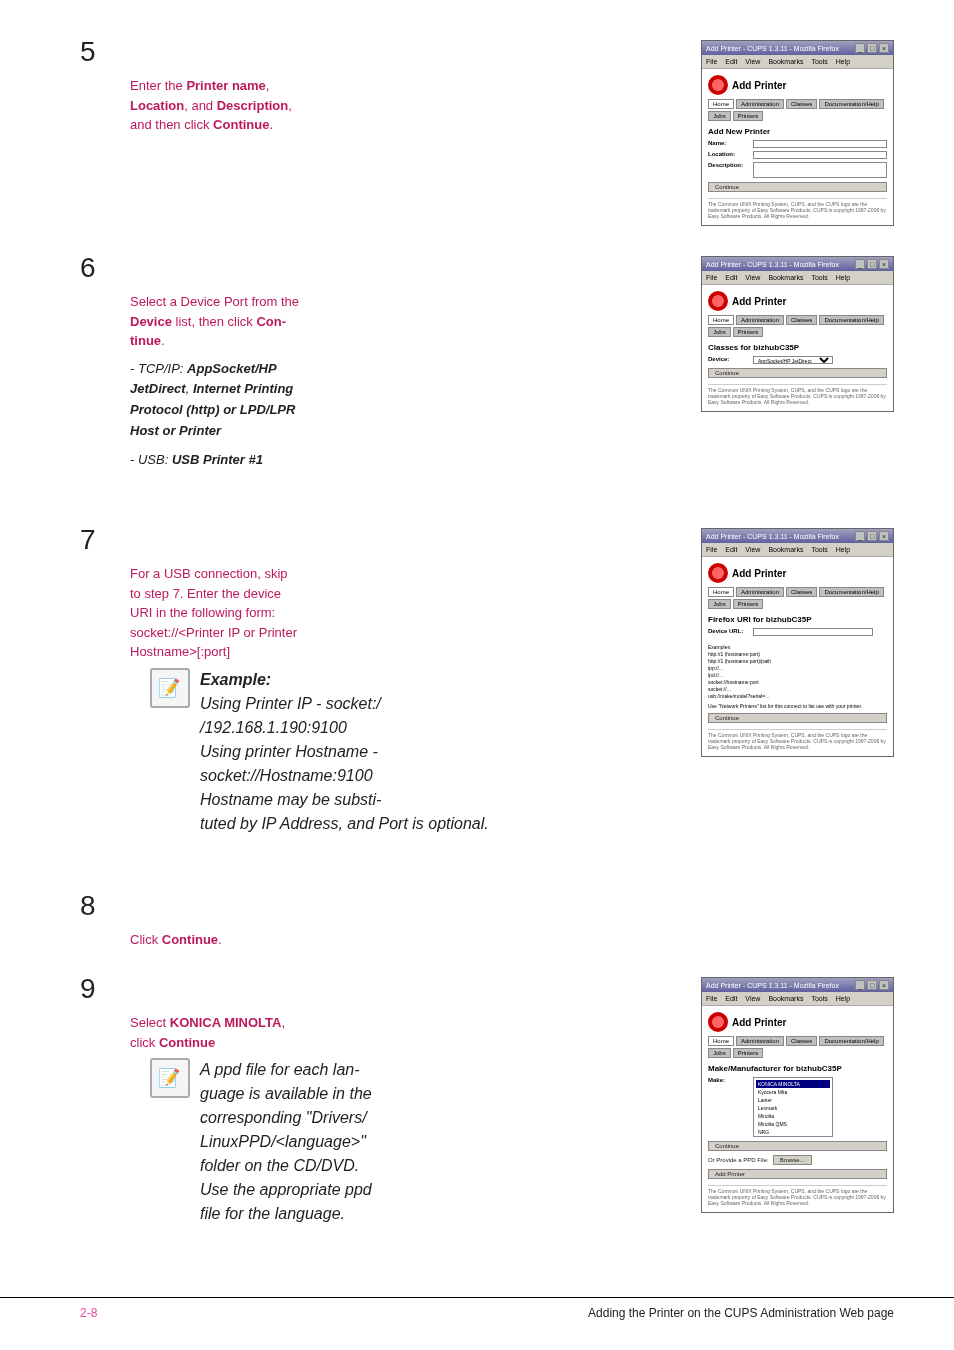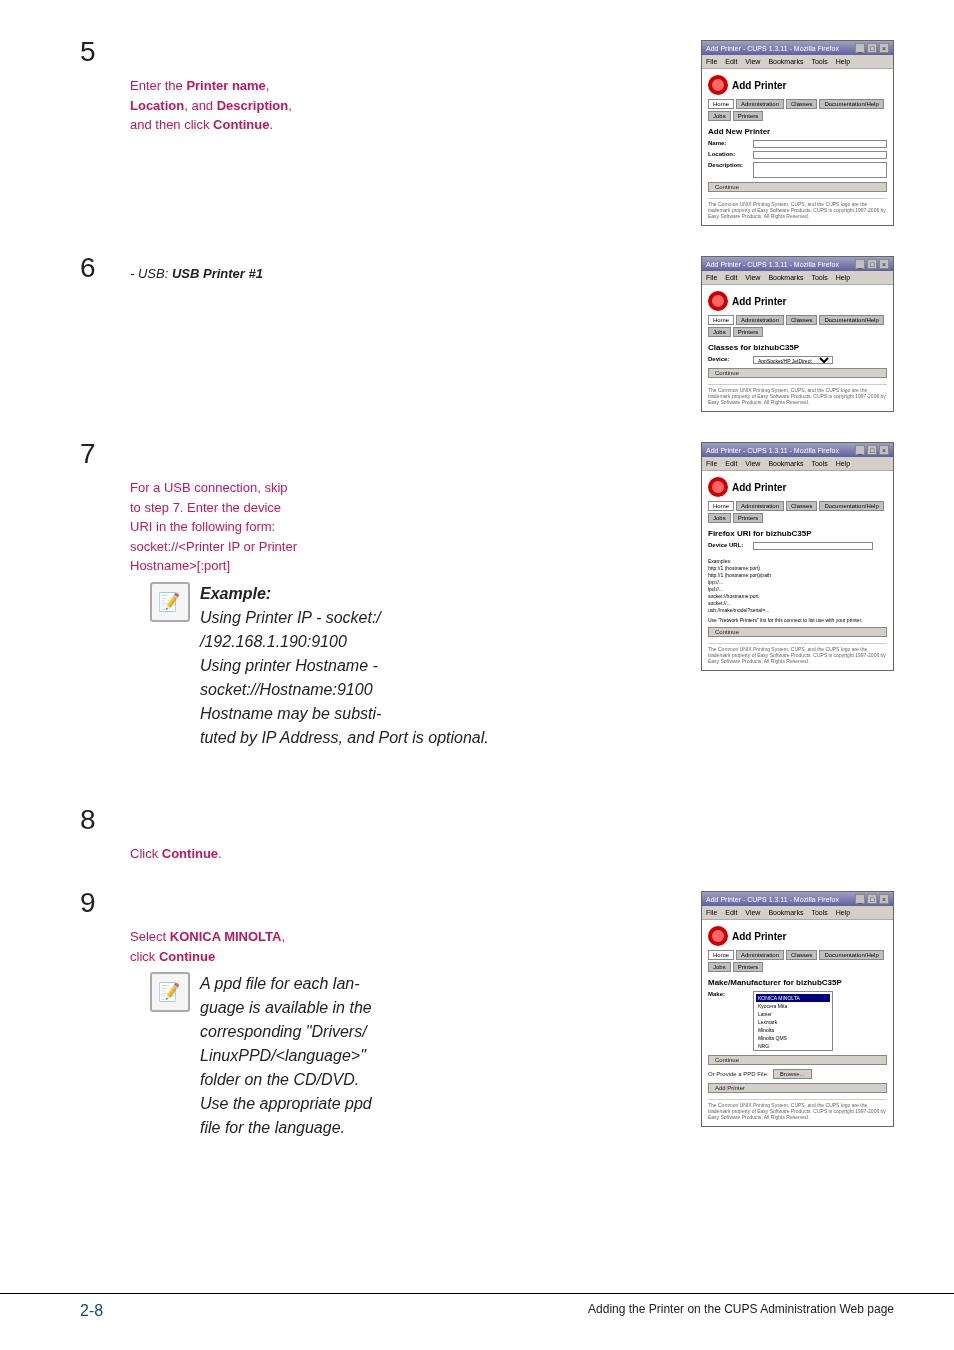--- a/index.html
+++ b/index.html
@@ -310,22 +310,22 @@
       bottom: 30px;
       left: 0;
       right: 0;
       border-top: 1px solid #000;
       display: flex;
       padding: 8px 60px 0 80px;
       justify-content: space-between;
     }
 
     .footer-page {
-      font-size: 16px;
-      color: #0c4a6e;
+      font-size: 12px;
+      color: #ec4899;
     }
 
     .footer-title {
       font-size: 12px;
       color: #222;
     }
 
     .cups-examples {
       font-size: 5px;
       color: #000;
@@ -423,20 +423,30 @@
         </div>
       </div>
     </div>
   </div>
 
   <div class="step-row">
     <div class="step-left">
       <div class="step-block">
         <span class="step-number">6</span>
         <div class="step-content">
+          <p class="step-text">
+            Select a Device Port from the<br>
+            <b>Device</b> list, then click <b>Con-<br>tinue</b>.
+          </p>
+          <p class="step-sub">
+            - TCP/IP: <b>AppSocket/HP<br>
+            JetDirect</b>, <b>Internet Printing<br>
+            Protocol (http)</b> <b>or LPD/LPR<br>
+            Host or Printer</b>
+          </p>
           <p class="step-sub">
             - USB: <b>USB Printer #1</b>
           </p>
         </div>
       </div>
     </div>
     <div class="step-right">
 
       <div class="browser-win">
         <div class="browser-titlebar">

